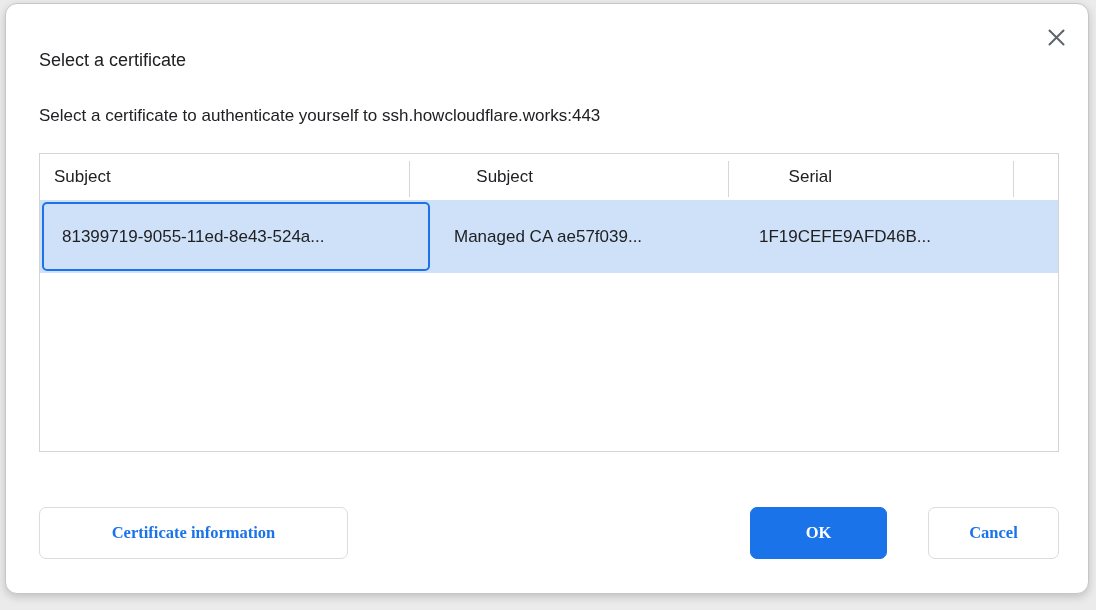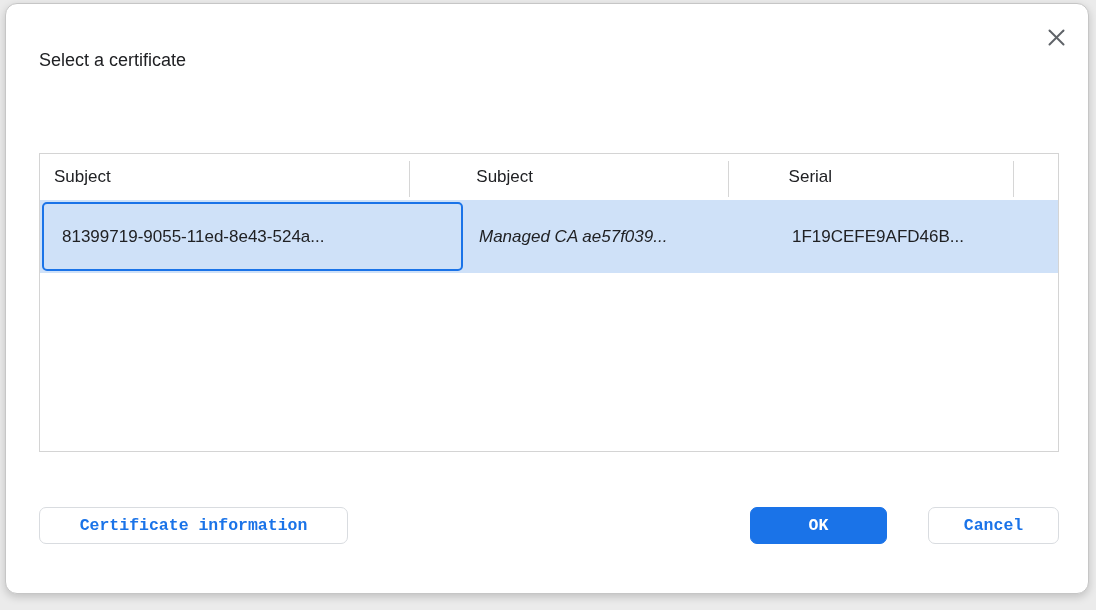--- a/index.html
+++ b/index.html
@@ -80,34 +80,34 @@
     cursor:default;
   }
   .row.selected{background:#cfe1f8;}
   .cell{
     display:flex;align-items:center;
     font-size:17px;color:#202124;
     box-sizing:border-box;
     white-space:nowrap;overflow:hidden;
   }
   .cell.subject{
-    width:421px;
+    width:388px;
     margin:2px 0 2px 2px;
     border:2px solid #1a73e8;
     border-radius:5px;
     padding-left:18px;
   }
-  .cell.issuer{width:315px;padding-left:16px;font-style:italic;}
+  .cell.issuer{width:315px;padding-left:24px;}
   .cell.serial{flex:1;padding-left:14px;}
   .footer-btn{
     position:absolute;
-    height:37px;top:503px;
+    height:52px;top:503px;
     box-sizing:border-box;
     border-radius:7px;
-    font-family:Liberation Mono, monospace;
+    font-family:Liberation Serif, serif;
     font-size:16.5px;font-weight:600;
     cursor:pointer;
     display:flex;align-items:center;justify-content:center;
   }
   .btn-outline{
     background:#ffffff;
     border:1px solid #d9dce0;
     color:#1a73e8;
   }
   .btn-primary{
@@ -126,20 +126,21 @@
 
   <button class="close-btn" aria-label="Close">
     <svg width="19" height="19" viewBox="0 0 19 19">
       <line x1="2.5" y1="2.5" x2="16.5" y2="16.5" stroke="#5f6368" stroke-width="2" stroke-linecap="round"></line>
       <line x1="16.5" y1="2.5" x2="2.5" y2="16.5" stroke="#5f6368" stroke-width="2" stroke-linecap="round"></line>
     </svg>
   </button>
 
   <h1 class="dlg-title">Select a certificate</h1>
 
+  <p class="dlg-subtitle">Select a certificate to authenticate yourself to ssh.howcloudflare.works:443</p>
 
   <div class="cert-table">
     <div class="thead">
       <div class="th subject">Subject</div>
       <div class="th issuer">Subject</div>
       <div class="th serial">Serial</div>
       <div class="th gutter"></div>
     </div>
     <div class="row selected">
       <div class="cell subject">81399719-9055-11ed-8e43-524a...</div>

